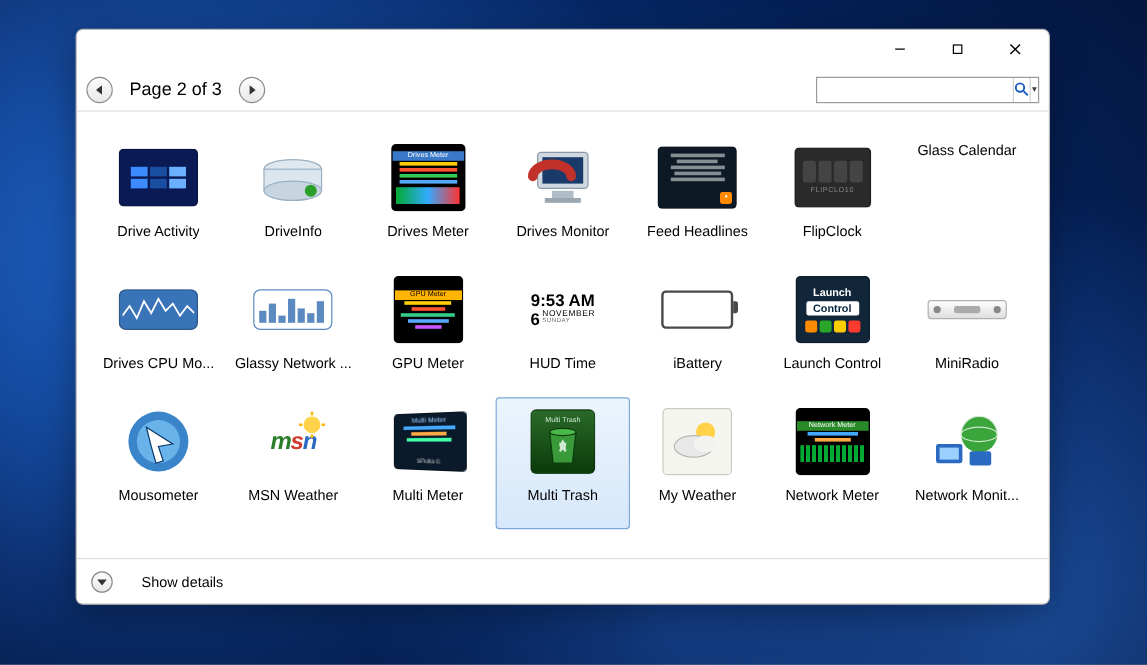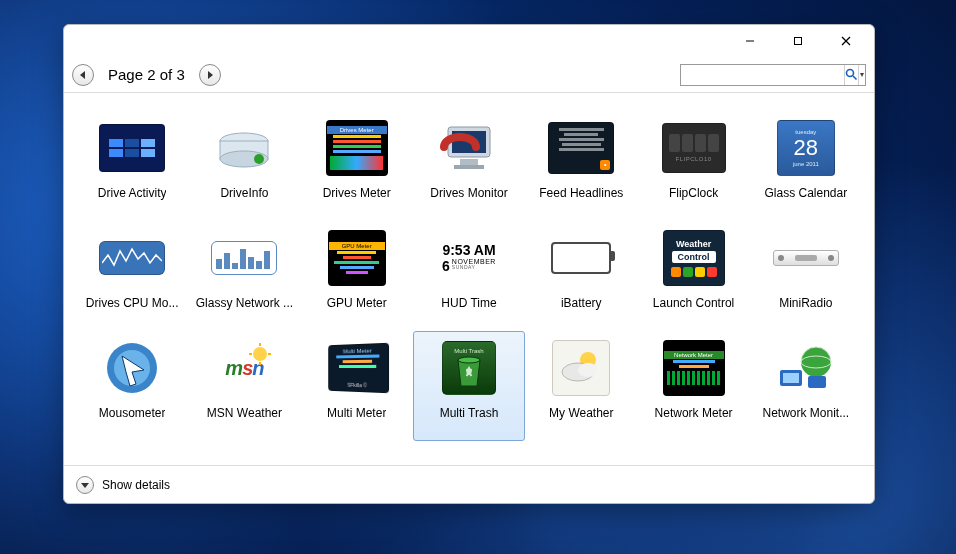--- a/index.html
+++ b/index.html
@@ -129,21 +129,21 @@
     overflow: hidden;
     text-overflow: ellipsis;
     max-width: 100px;
   }
 
   .footer {
     height: 38px;
     border-top: 1px solid #dcdcdc;
     display: flex; align-items: center;
     padding: 0 12px;
-    gap: 8px;
+    gap: 24px;
   }
   .expand-btn {
     width: 18px; height: 18px;
     border: 1px solid #8a8a8a;
     border-radius: 50%;
     display: flex; align-items: center; justify-content: center;
     background: linear-gradient(#fdfdfd,#e8e8e8);
   }
 
   
@@ -284,27 +284,20 @@
               <span style="width:11px;height:18px;background:#444;border-radius:2px"></span>
               <span style="width:11px;height:18px;background:#444;border-radius:2px"></span>
               <span style="width:11px;height:18px;background:#444;border-radius:2px"></span>
             </div>
             <div style="font-size:6px;color:#888;margin-top:4px;letter-spacing:0.5px">FLIPCLO10</div>
           </div>
         </div>
         <div class="gadget-label">FlipClock</div>
       </div>
       <div class="gadget">
-        <div class="icon-box">
-          <div class="tile" style="background:linear-gradient(#3a77c4,#2a5a9c);width:58px;height:56px">
-            <div style="font-size:6px;color:#dfe9f5">tuesday</div>
-            <div style="font-size:22px;font-weight:300;color:#fff">28</div>
-            <div style="font-size:6px;color:#dfe9f5">june 2011</div>
-          </div>
-        </div>
         <div class="gadget-label">Glass Calendar</div>
       </div>
       <div class="gadget">
         <div class="icon-box">
           <div class="tile" style="background:#3a74b8;width:66px;height:34px;border-radius:6px">
             <svg width="60" height="26" viewBox="0 0 60 26">
               <polyline points="0,18 6,10 12,20 18,6 24,16 30,4 36,14 42,8 48,18 54,10 60,16" fill="none" stroke="#fff" stroke-width="1.5"></polyline>
             </svg>
           </div>
         </div>
@@ -359,21 +352,21 @@
           <div style="width:60px;height:26px;border:2px solid #4a4a4a;border-radius:4px;position:relative;display:flex;align-items:center;padding:14px">
             <div style="position:absolute;right:-6px;top:7px;width:4px;height:10px;background:#4a4a4a;border-radius:0 2px 2px 0"></div>
             <div style="height:100%;width:80%;background:linear-gradient(#7edc4a,#2aa52a);border-radius:2px;display:flex;align-items:center;justify-content:center;color:#fff;font-size:10px;font-weight:600">85%</div>
           </div>
         </div>
         <div class="gadget-label">iBattery</div>
       </div>
       <div class="gadget">
         <div class="icon-box">
           <div class="tile" style="background:#12263a;width:62px;height:56px;padding:3px;gap:2px">
-            <div style="color:#fff;font-size:9px;font-weight:600">Weather</div>
+            <div style="color:#fff;font-size:9px;font-weight:600">Launch</div>
             <div style="background:#ffffff;color:#06223a;font-size:9px;font-weight:600;padding:1px 6px;border-radius:2px">Control</div>
             <div style="display:flex;gap:2px;margin-top:2px">
               <span style="width:10px;height:10px;background:#ff8a00;border-radius:2px"></span>
               <span style="width:10px;height:10px;background:#2aa52a;border-radius:2px"></span>
               <span style="width:10px;height:10px;background:#ffcc00;border-radius:2px"></span>
               <span style="width:10px;height:10px;background:#ff3b30;border-radius:2px"></span>
             </div>
           </div>
         </div>
         <div class="gadget-label">Launch Control</div>

